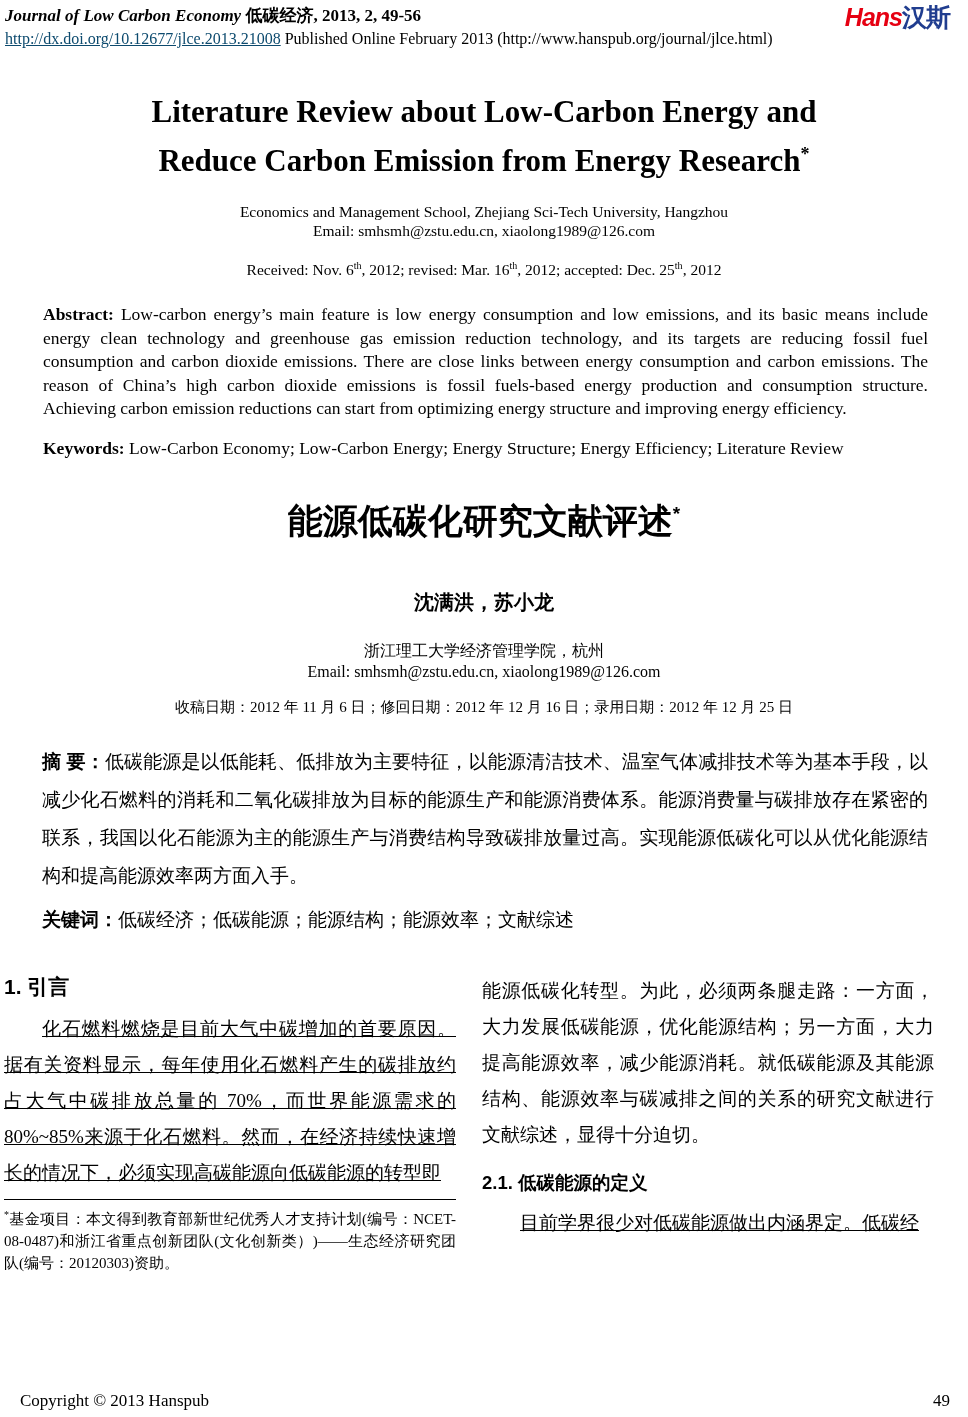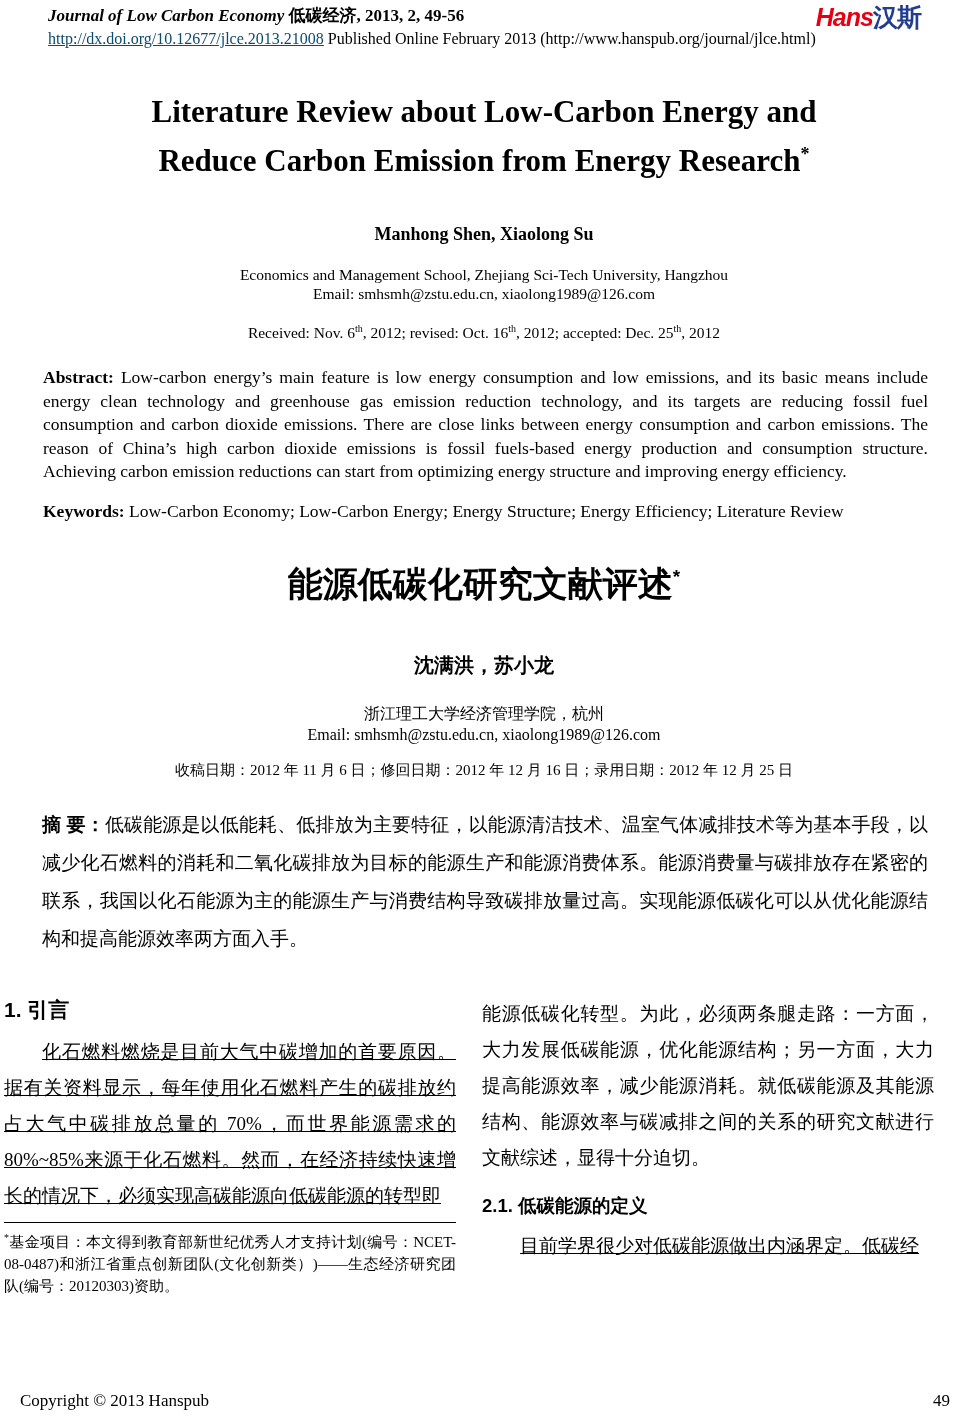--- a/index.html
+++ b/index.html
@@ -10,23 +10,23 @@
     height: 1417px;
     margin: 0 auto;
     background: #ffffff;
     color: #000;
     font-family: "Liberation Serif", "DejaVu Serif", serif;
     overflow: hidden;
   }
   
   .header {
     display: flex;
-    justify-content: center;
+    justify-content: space-between;
     align-items: flex-start;
-    padding: 4px 4px 0 5px;
+    padding: 4px 18px 0 5px;
   }
   .journal-line { font-size: 17px; font-weight: bold; line-height: 24px; white-space: nowrap; }
   .journal-en { font-style: italic; }
   .journal-rest { font-style: normal; }
   .doi-line { font-size: 16px; line-height: 22px; white-space: nowrap; }
   .doi-link { color: #0c4a6e; }
   .published { color: #000; }
   .logo { font-family: "Liberation Sans", "DejaVu Sans", sans-serif; font-size: 25px; font-weight: bold; line-height: 26px; white-space: nowrap; }
   .logo-hans { color: #e60012; font-style: italic; letter-spacing: -1px; }
   .logo-zh { color: #203d8f; letter-spacing: -1px; }
@@ -156,29 +156,28 @@
     <div class="logo">
       <span class="logo-hans">Hans</span><span class="logo-zh">汉斯</span>
     </div>
   </div>
 
   <h1 class="paper-title">
     <span>Literature Review about Low-Carbon Energy and</span><br>
     <span>Reduce Carbon Emission from Energy Research</span><sup>*</sup>
   </h1>
 
-  <div class="authors">Manhong Shen, Xiaolong Su</div>
 
   <div class="affil-block">
     <div>Economics and Management School, Zhejiang Sci-Tech University, Hangzhou</div>
     <div>Email: smhsmh@zstu.edu.cn, xiaolong1989@126.com</div>
   </div>
 
   <div class="received">
-    <span>Received: Nov. 6</span><sup>th</sup><span>, 2012; revised: Oct. 16</span><sup>th</sup><span>, 2012; accepted: Dec. 25</span><sup>th</sup><span>, 2012</span>
+    <span>Received: Nov. 6</span><sup>th</sup><span>, 2012; revised: Mar. 16</span><sup>th</sup><span>, 2012; accepted: Dec. 25</span><sup>th</sup><span>, 2012</span>
   </div>
 
   <p class="abstract">
     <span class="label">Abstract:</span><span> Low-carbon energy’s main feature is low energy consumption and low emissions, and its basic means include energy clean technology and greenhouse gas emission reduction technology, and its targets are reducing fossil fuel consumption and carbon dioxide emissions. There are close links between energy consumption and carbon emissions. The reason of China’s high carbon dioxide emissions is fossil fuels-based energy production and consumption structure. Achieving carbon emission reductions can start from optimizing energy structure and improving energy efficiency.</span>
   </p>
 
   <p class="keywords">
     <span class="label">Keywords:</span><span> Low-Carbon Economy; Low-Carbon Energy; Energy Structure; Energy Efficiency; Literature Review</span>
   </p>
 
@@ -192,20 +191,23 @@
     <div>浙江理工大学经济管理学院，杭州</div>
     <div>Email: smhsmh@zstu.edu.cn, xiaolong1989@126.com</div>
   </div>
 
   <div class="zh-dates">收稿日期：2012 年 11 月 6 日；修回日期：2012 年 12 月 16 日；录用日期：2012 年 12 月 25 日</div>
 
   <p class="zh-abstract">
     <span class="label">摘  要：</span><span>低碳能源是以低能耗、低排放为主要特征，以能源清洁技术、温室气体减排技术等为基本手段，以减少化石燃料的消耗和二氧化碳排放为目标的能源生产和能源消费体系。能源消费量与碳排放存在紧密的联系，我国以化石能源为主的能源生产与消费结构导致碳排放量过高。实现能源低碳化可以从优化能源结构和提高能源效率两方面入手。</span>
   </p>
 
+  <p class="zh-keywords">
+    <span class="label">关键词：</span><span>低碳经济；低碳能源；能源结构；能源效率；文献综述</span>
+  </p>
 
   <div class="columns">
     <div class="col-left">
       <div class="sec-h1">1. 引言</div>
       <p class="body-p indent">化石燃料燃烧是目前大气中碳增加的首要原因。据有关资料显示，每年使用化石燃料产生的碳排放约占大气中碳排放总量的 70%，而世界能源需求的80%~85%来源于化石燃料。然而，在经济持续快速增长的情况下，必须实现高碳能源向低碳能源的转型即</p>
       <div class="footnote">
         <hr class="footnote-rule">
         <p class="footnote-text"><sup>*</sup><span>基金项目：本文得到教育部新世纪优秀人才支持计划(编号：NCET-08-0487)和浙江省重点创新团队(文化创新类）)——生态经济研究团队(编号：20120303)资助。</span></p>
       </div>
     </div>

